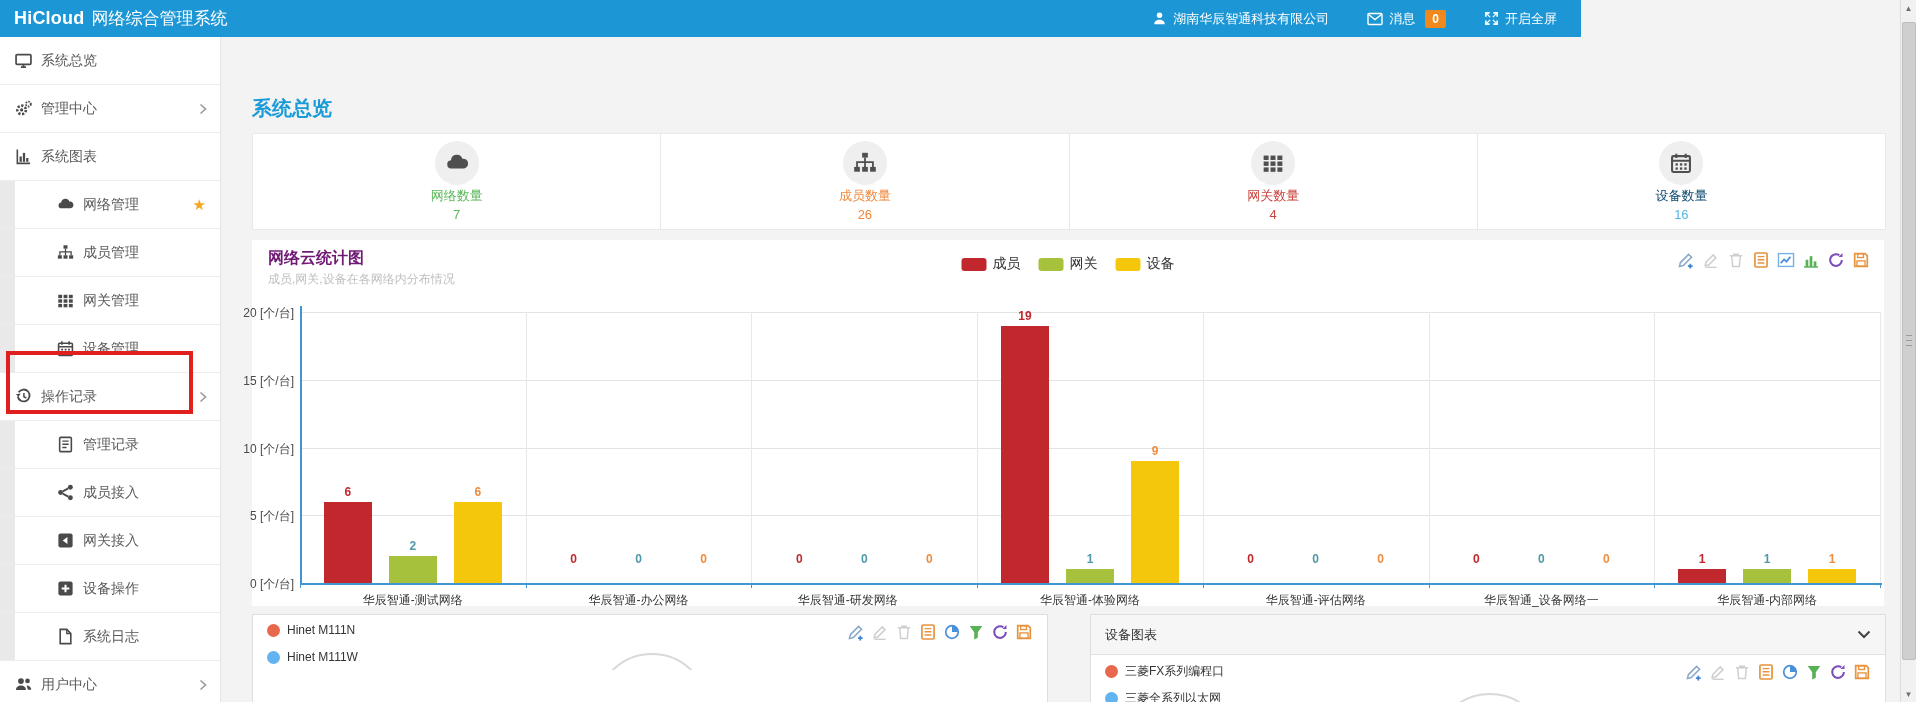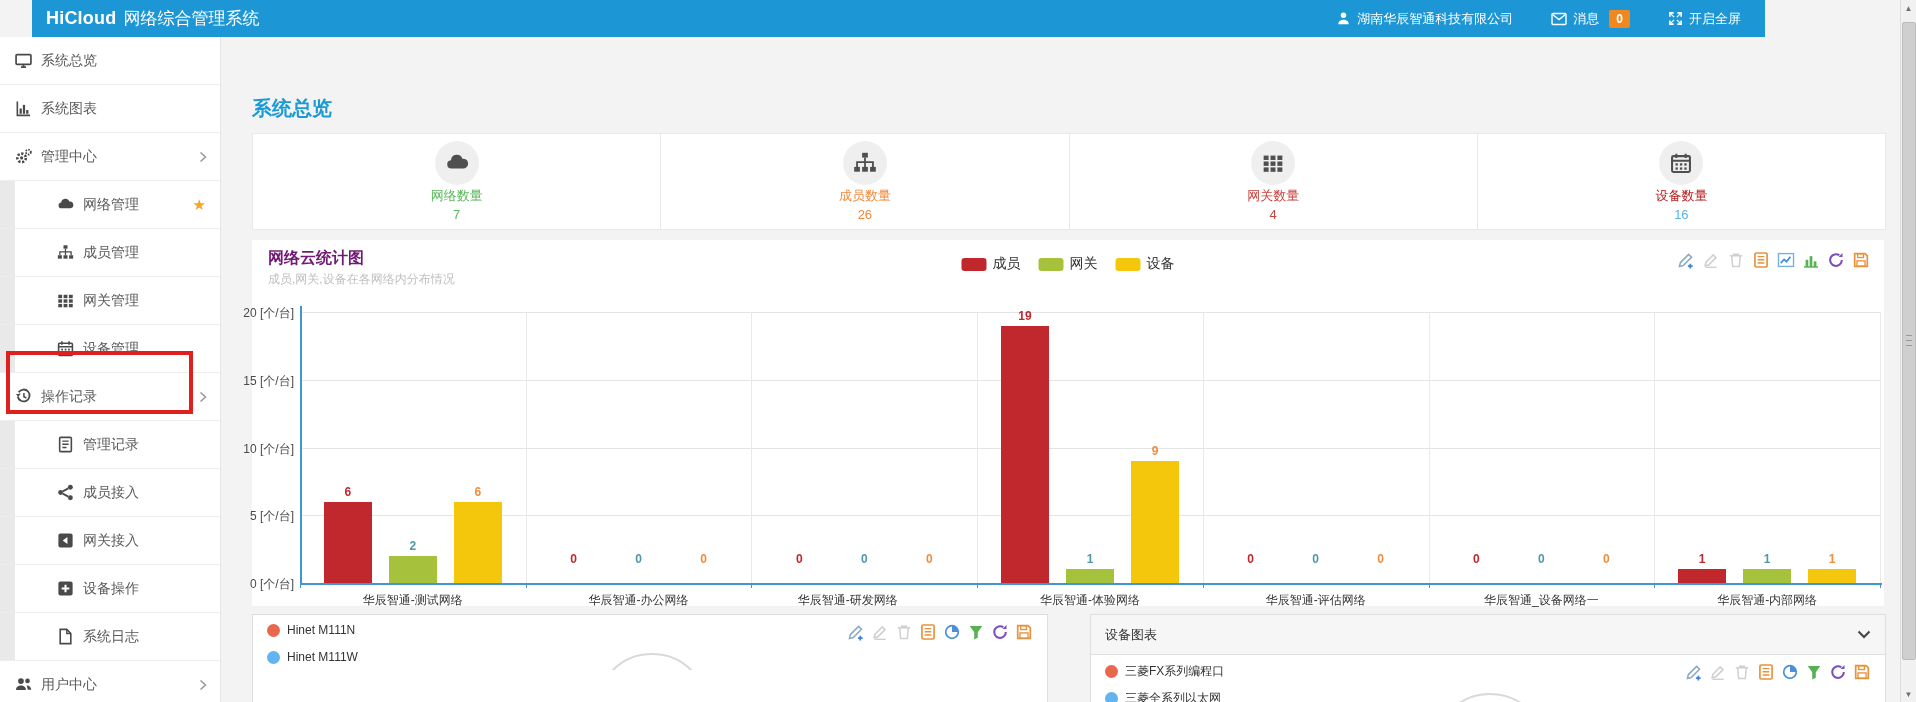--- a/index.html
+++ b/index.html
@@ -2,22 +2,22 @@
 <html><head>
 <meta charset="utf-8">
 <style>
   html,body{margin:0;padding:0;}
   body{width:1916px;height:702px;overflow:hidden;background:#f3f3f4;
        font-family:"Liberation Sans","DejaVu Sans",sans-serif;-webkit-font-smoothing:antialiased;}
   #app{position:relative;width:1916px;height:702px;}
   svg{display:block;}
 
   
-  .topbar{position:absolute;left:0;top:0;width:1733px;height:37px;background:#1c96d4;color:#fff;
-          display:flex;align-items:center;z-index:30;margin-left:32px;}
+  .topbar{position:absolute;left:0;top:0;width:1581px;height:37px;background:#1c96d4;color:#fff;
+          display:flex;align-items:center;z-index:30;}
   .brand{display:flex;align-items:baseline;gap:7px;padding-left:14px;}
   .brand b{font-size:18px;font-weight:bold;letter-spacing:.2px;}
   .brand span{font-size:17px;}
   .tb-right{margin-left:auto;display:flex;align-items:center;gap:38px;padding-right:24px;font-size:13px;}
   .tb-group{display:flex;align-items:center;gap:6px;cursor:pointer;}
   .badge{background:#f0881e;color:#fff;font-size:12px;font-weight:bold;padding:2px 7px;border-radius:2px;margin-left:4px;}
 
   
   .sidebar{position:absolute;left:0;top:37px;width:220px;bottom:0;background:#fff;border-right:1px solid #e5e5e5;z-index:10;}
   .srow{position:relative;height:47px;display:flex;align-items:center;border-bottom:1px solid #ededee;
@@ -132,43 +132,43 @@
             <rect x="1" y="2.4" width="14" height="9.2" rx="1" fill="none" stroke="currentColor" stroke-width="1.6"></rect>
             <path d="M5.6 14.2h4.8M8 11.6v2.6" stroke="currentColor" stroke-width="1.6" fill="none"></path>
           </svg>
       </span>
       <span>系统总览</span>
     </div>
 
     <div class="srow lvl1">
       <span class="sic">
         <svg viewBox="0 0 16 16">
+            <circle cx="6.2" cy="9.3" r="4" fill="none" stroke="currentColor" stroke-width="2.4" stroke-dasharray="2.1 1.5"></circle>
+            <circle cx="6.2" cy="9.3" r="1.5" fill="currentColor"></circle>
+            <circle cx="12.6" cy="3.8" r="2.3" fill="none" stroke="currentColor" stroke-width="1.8" stroke-dasharray="1.5 1.1"></circle>
+          </svg>
+      </span>
+      <span>管理中心</span>
+      <span class="chev">
+        <svg width="10" height="12" viewBox="0 0 10 12">
+            <path d="M2.5 1.5l5 4.5-5 4.5" fill="none" stroke="currentColor" stroke-width="1.6"></path>
+          </svg>
+      </span>
+    </div>
+
+    <div class="srow lvl1">
+      <span class="sic">
+        <svg viewBox="0 0 16 16">
             <path d="M2.2 1.5v13h12" fill="none" stroke="currentColor" stroke-width="1.5"></path>
             <rect x="4.3" y="8" width="2.1" height="5" fill="currentColor"></rect>
             <rect x="7.4" y="4.6" width="2.1" height="8.4" fill="currentColor"></rect>
             <rect x="10.5" y="9.4" width="2.1" height="3.6" fill="currentColor"></rect>
           </svg>
       </span>
       <span>系统图表</span>
-    </div>
-
-    <div class="srow lvl1">
-      <span class="sic">
-        <svg viewBox="0 0 16 16">
-            <circle cx="6.2" cy="9.3" r="4" fill="none" stroke="currentColor" stroke-width="2.4" stroke-dasharray="2.1 1.5"></circle>
-            <circle cx="6.2" cy="9.3" r="1.5" fill="currentColor"></circle>
-            <circle cx="12.6" cy="3.8" r="2.3" fill="none" stroke="currentColor" stroke-width="1.8" stroke-dasharray="1.5 1.1"></circle>
-          </svg>
-      </span>
-      <span>管理中心</span>
-      <span class="chev">
-        <svg width="10" height="12" viewBox="0 0 10 12">
-            <path d="M2.5 1.5l5 4.5-5 4.5" fill="none" stroke="currentColor" stroke-width="1.6"></path>
-          </svg>
-      </span>
     </div>
 
     <div class="srow lvl2">
       <span class="sic">
         <svg viewBox="0 0 16 16">
             <path d="M12.7 11.6H4.4a2.7 2.7 0 0 1-.4-5.4 3.9 3.9 0 0 1 7.6-1 3.1 3.1 0 0 1 1.1 6.4z" fill="currentColor"></path>
           </svg>
       </span>
       <span>网络管理</span>
       <span class="star">★</span>
@@ -366,21 +366,21 @@
               <g fill="currentColor">
                 <rect x="4" y="8.2" width="1.7" height="1.7"></rect>
                 <rect x="7.2" y="8.2" width="1.7" height="1.7"></rect>
                 <rect x="10.4" y="8.2" width="1.7" height="1.7"></rect>
                 <rect x="4" y="11.2" width="1.7" height="1.7"></rect>
                 <rect x="7.2" y="11.2" width="1.7" height="1.7"></rect>
                 <rect x="10.4" y="11.2" width="1.7" height="1.7"></rect>
               </g>
             </svg>
         </span>
-        <span class="slab" style="color: #b91c1c;">设备数量</span>
+        <span class="slab" style="color: #0c4a6e;">设备数量</span>
         <span class="sval" style="color: rgb(89, 180, 232);">16</span>
       </div>
     </div>
 
     <div class="chart-card">
       <div class="ch-title">网络云统计图</div>
       <div class="ch-sub">成员,网关,设备在各网络内分布情况</div>
 
       <div class="legend">
         <span class="lg-item">

